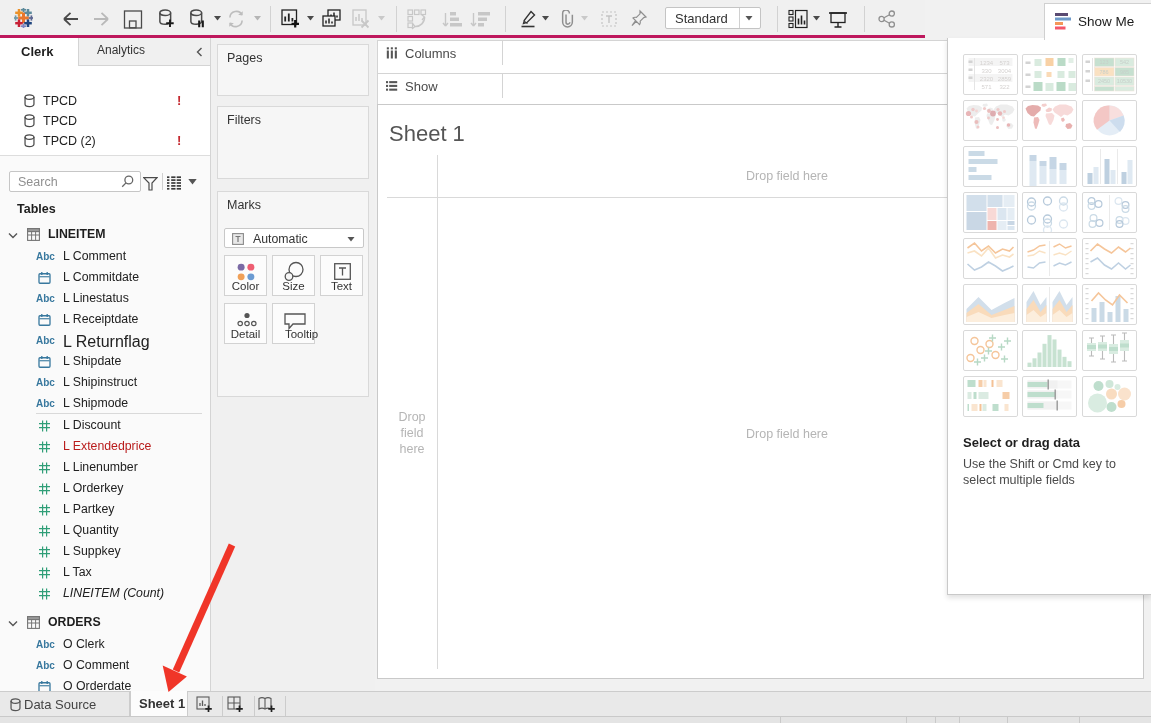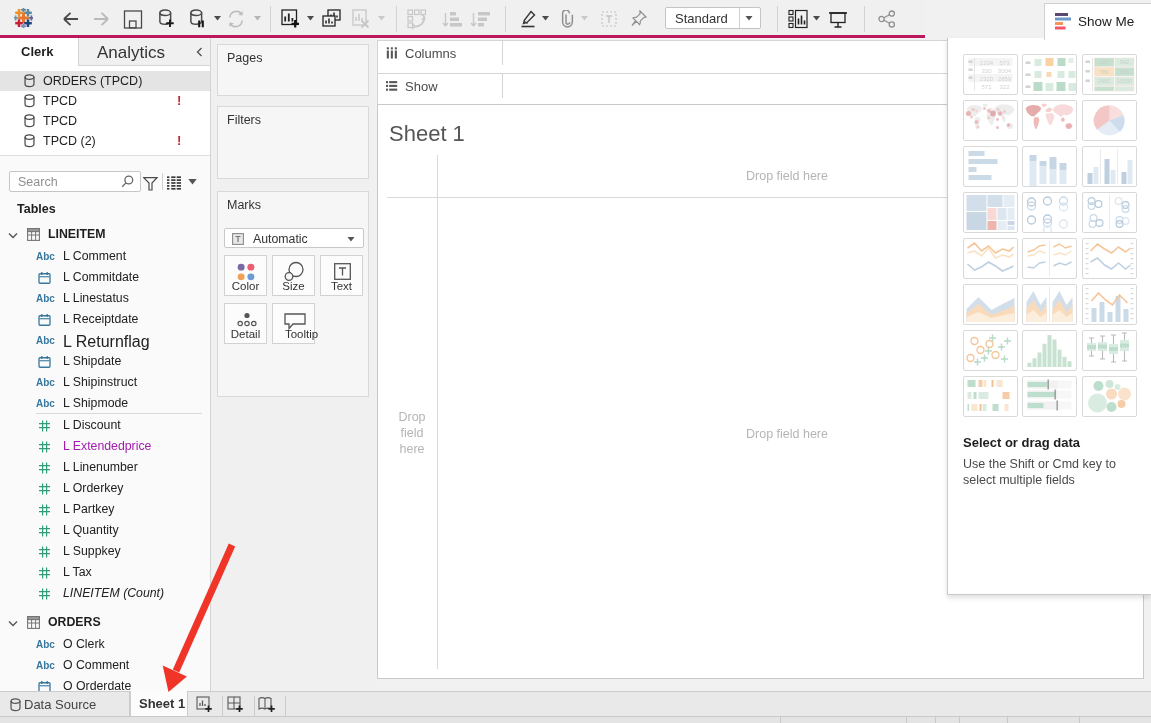--- a/index.html
+++ b/index.html
@@ -204,34 +204,27 @@
         <rect x="0" y="13.5" width="10.5" height="3" fill="#f4566a"></rect>
       </svg>
       <div style="position:absolute;left:33px;top:9.5px;font-size:13.5px;color:#1c1c1c;">Show Me</div>
     </div>
 </div>
 
 <div id="leftpanel" class="abs">
   <div id="tabrow">
     <div style="position:absolute;left:21px;top:6px;font-size:13px;font-weight:bold;color:#1e1e1e;">Clerk</div>
     <div id="tab-analytics">
-      <div style="position:absolute;left:18px;top:5px;font-size:17px;color:#333;">Analytics</div>
+      <div style="position:absolute;left:18px;top:5px;font-size:12px;color:#333;">Analytics</div>
       <svg style="position:absolute;left:117px;top:9px;" width="7" height="10" viewBox="0 0 7 10">
           <path d="M5.5 1 L1.5 5 L5.5 9" stroke="#555" stroke-width="1.4" fill="none"></path>
         </svg>
     </div>
   </div>
   <div id="connlist">
-    <div class="connrow sel" style="top:5px;">
-        <svg class="abs" style="left:24px;top:3px;" width="11" height="14" viewBox="0 0 10 13.5" fill="none">
-          <ellipse cx="5" cy="3" rx="4.3" ry="2.2" stroke="#4a4a4a" stroke-width="1.2"></ellipse>
-          <path d="M0.7 3 V10 a4.3 2.2 0 0 0 8.6 0 V3" stroke="#4a4a4a" stroke-width="1.2"></path>
-        </svg>
-        <span class="conntext">ORDERS (TPCD)</span>
-      </div>
     <div class="connrow" style="top:25px;">
         <svg class="abs" style="left:24px;top:3px;" width="11" height="14" viewBox="0 0 10 13.5" fill="none">
           <ellipse cx="5" cy="3" rx="4.3" ry="2.2" stroke="#4a4a4a" stroke-width="1.2"></ellipse>
           <path d="M0.7 3 V10 a4.3 2.2 0 0 0 8.6 0 V3" stroke="#4a4a4a" stroke-width="1.2"></path>
         </svg>
         <span class="conntext">TPCD</span>
         <span class="bang">!</span>
       </div>
     <div class="connrow" style="top:45px;">
         <svg class="abs" style="left:24px;top:3px;" width="11" height="14" viewBox="0 0 10 13.5" fill="none">
@@ -319,21 +312,21 @@
 <div class="abs" style="left:36px;top:360px;color:#38789e;font-size:10px;font-weight:bold;font-family:'Liberation Sans';">Abc</div>
     <div class="abs" style="left:63px;top:358px;font-size:12.3px;color:#212121;">L Shipmode</div>
 <div class="abs fldsep" style="top:375px;"></div>
 <svg class="abs" style="left:38px;top:381px;" width="13" height="14" viewBox="0 0 13 13" fill="none">
       <path d="M1 4.2 h11 M1 8.2 h11 M4.6 1 v11 M8.6 1 v11" stroke="#2f9e77" stroke-width="1.2"></path>
     </svg>
     <div class="abs" style="left:63px;top:380px;font-size:12.3px;color:#212121;">L Discount</div>
 <svg class="abs" style="left:38px;top:402px;" width="13" height="14" viewBox="0 0 13 13" fill="none">
       <path d="M1 4.2 h11 M1 8.2 h11 M4.6 1 v11 M8.6 1 v11" stroke="#2f9e77" stroke-width="1.2"></path>
     </svg>
-    <div class="abs" style="left:63px;top:401px;font-size:12.3px;color:#a21caf;">L Extendedprice</div>
+    <div class="abs" style="left:63px;top:401px;font-size:12.3px;color:#b91c1c;">L Extendedprice</div>
 <svg class="abs" style="left:38px;top:423px;" width="13" height="14" viewBox="0 0 13 13" fill="none">
       <path d="M1 4.2 h11 M1 8.2 h11 M4.6 1 v11 M8.6 1 v11" stroke="#2f9e77" stroke-width="1.2"></path>
     </svg>
     <div class="abs" style="left:63px;top:422px;font-size:12.3px;color:#212121;">L Linenumber</div>
 <svg class="abs" style="left:38px;top:444px;" width="13" height="14" viewBox="0 0 13 13" fill="none">
       <path d="M1 4.2 h11 M1 8.2 h11 M4.6 1 v11 M8.6 1 v11" stroke="#2f9e77" stroke-width="1.2"></path>
     </svg>
     <div class="abs" style="left:63px;top:443px;font-size:12.3px;color:#212121;">L Orderkey</div>
 <svg class="abs" style="left:38px;top:465px;" width="13" height="14" viewBox="0 0 13 13" fill="none">
       <path d="M1 4.2 h11 M1 8.2 h11 M4.6 1 v11 M8.6 1 v11" stroke="#2f9e77" stroke-width="1.2"></path>

